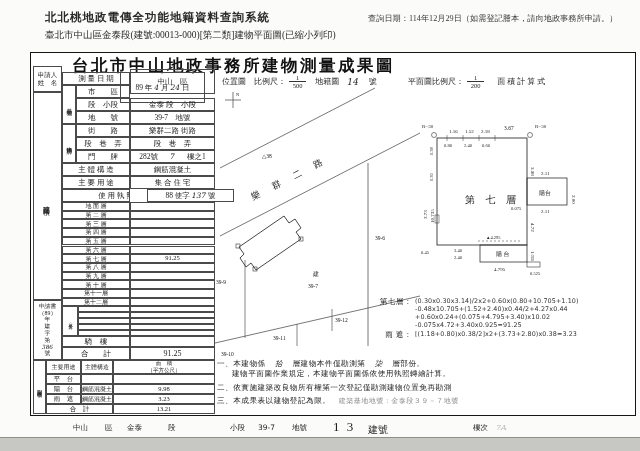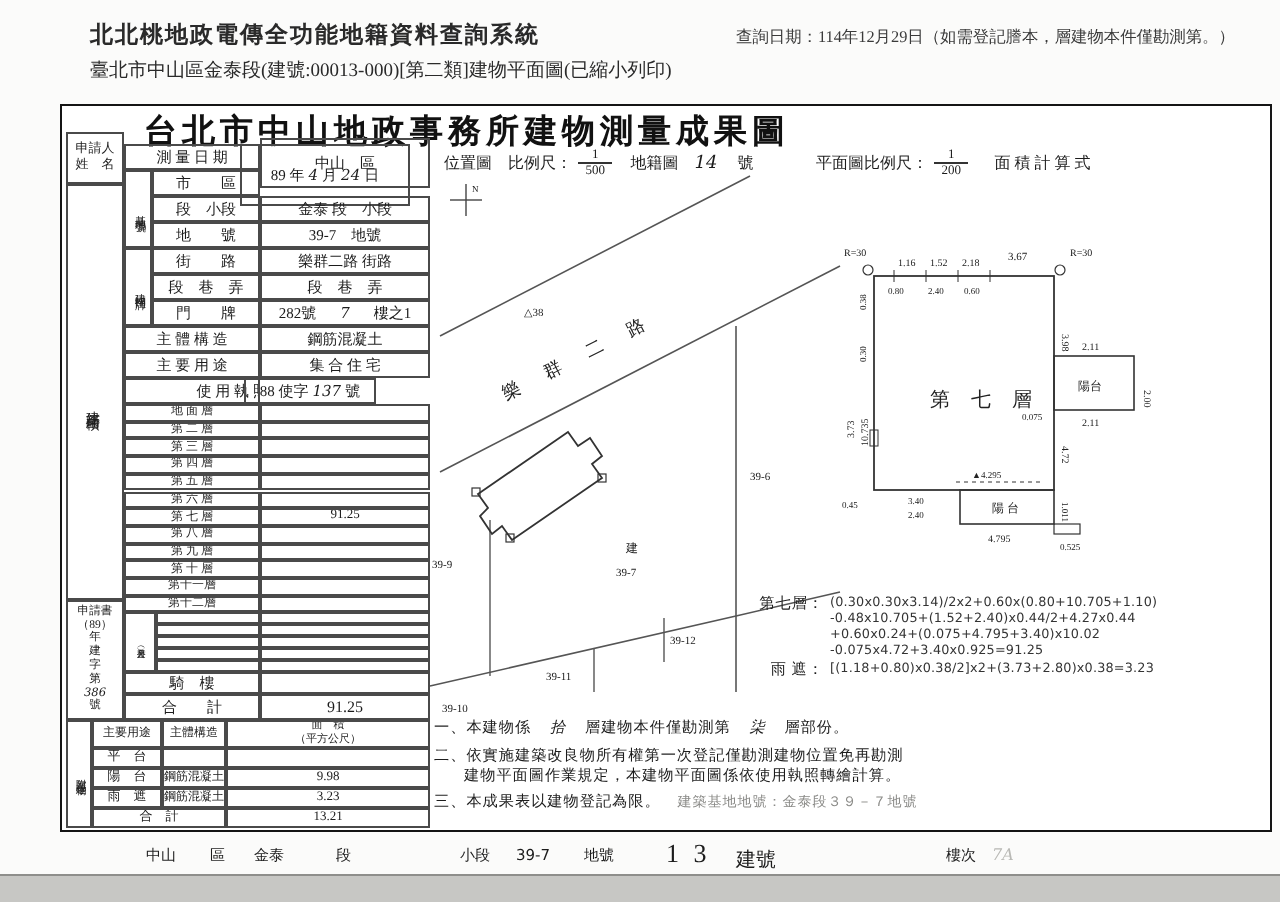--- a/index.html
+++ b/index.html
@@ -19,21 +19,21 @@
   .t45{font-size:4.5px;} .t5{font-size:5px;} .t55{font-size:5.5px;} .t6{font-size:6px;}
   .calcline{font-family:"DejaVu Sans","Liberation Sans",sans-serif;font-size:6.4px;line-height:8px;color:#333;letter-spacing:0.1px;}
   .notetext{font-size:7.6px;letter-spacing:0.5px;}
 </style>
 </head>
 <body>
 
 <div id="page">
 
   <div class="abs" style="left:45px;top:10px;font-size:11.5px;font-weight:600;letter-spacing:1px;color:#2a2a2a;">北北桃地政電傳全功能地籍資料查詢系統</div>
-  <div class="abs" style="left:368px;top:13px;font-size:8.2px;color:#3a3a3a;">查詢日期：114年12月29日（如需登記謄本，層建物本件僅勘測第。）</div>
+  <div class="abs" style="left:368px;top:13px;font-size:8.2px;color:#3a3a3a;">查詢日期：114年12月29日（如需登記謄本，請向地政事務所申請。）</div>
   <div class="abs" style="left:45px;top:29px;font-size:9.5px;color:#2a2a2a;">臺北市中山區金泰段(建號:00013-000)[第二類]建物平面圖(已縮小列印)</div>
 
   <div class="abs" style="left:30px;top:52px;width:604px;height:362px;border:1.6px solid #141414;background:#fff;"></div>
 
   <div class="abs" style="left:72px;top:55px;font-size:16.5px;font-weight:bold;letter-spacing:2.5px;color:#111;">台北市中山地政事務所建物測量成果圖</div>
 
   <div>
 
     <div class="cell" style="left:33px;top:66px;width:29px;height:26px;flex-direction:column;font-size:6.5px;line-height:1.3;">
       <span>申請人</span>
@@ -79,21 +79,21 @@
       <span>282號</span>
       <span class="hw">7</span>
       <span>樓之1</span>
     </div>
 
     <div class="cell" style="left:62px;top:163px;width:68px;height:13px;">主 體 構 造</div>
     <div class="cell" style="left:130px;top:163px;width:85px;height:13px;">鋼筋混凝土</div>
     <div class="cell" style="left:62px;top:176px;width:68px;height:13px;">主 要 用 途</div>
     <div class="cell" style="left:130px;top:176px;width:85px;height:13px;">集 合 住 宅</div>
     <div class="cell" style="left:62px;top:189px;width:68px;height:13px;padding-left:40px;">使 用 執 照</div>
-    <div class="cell" style="left:122px;top:189px;width:66px;height:13px;gap:2px;text-align:center;">
+    <div class="cell" style="left:147px;top:189px;width:87px;height:13px;gap:2px;text-align:center;">
       <span>88 使字</span>
       <span class="hw">137</span>
       <span>號</span>
     </div>
 
     <div class="cell" style="left:62px;top:202px;width:68px;height:8.7px;font-size:6px;">地 面 層</div>
     <div class="cell" style="left:130px;top:202px;width:85px;height:8.7px;font-size:6px;"></div>
     <div class="cell" style="left:62px;top:210.7px;width:68px;height:8.7px;font-size:6px;">第 二 層</div>
     <div class="cell" style="left:130px;top:210.7px;width:85px;height:8.7px;font-size:6px;"></div>
     <div class="cell" style="left:62px;top:219.4px;width:68px;height:8.7px;font-size:6px;">第 三 層</div>
@@ -272,22 +272,22 @@
   </div>
 
   <div class="abs notetext" style="left:217px;top:359px;width:330px;">
     <div>
       <span>一、本建物係</span>
       <span class="hw" style="padding:0 7px;">拾</span>
       <span>層建物本件僅勘測第</span>
       <span class="hw" style="padding:0 7px;">柒</span>
       <span>層部份。</span>
     </div>
+    <div style="padding-left:15px;">建物平面圖作業規定，本建物平面圖係依使用執照轉繪計算。</div>
     <div style="margin-top:4px;">二、依實施建築改良物所有權第一次登記僅勘測建物位置免再勘測</div>
-    <div style="padding-left:15px;">建物平面圖作業規定，本建物平面圖係依使用執照轉繪計算。</div>
     <div style="margin-top:3px;">
       <span>三、本成果表以建物登記為限。</span>
       <span style="color:#8b8b88;font-family:'DejaVu Sans','Liberation Sans',sans-serif;font-size:7px;margin-left:6px;">建築基地地號：金泰段３９－７地號</span>
     </div>
   </div>
 
   <div>
     <span class="abs" style="left:73px;top:423px;font-size:7.5px;">中山</span>
     <span class="abs" style="left:105px;top:423px;font-size:7.5px;">區</span>
     <span class="abs" style="left:127px;top:423px;font-size:7.5px;">金泰</span>

